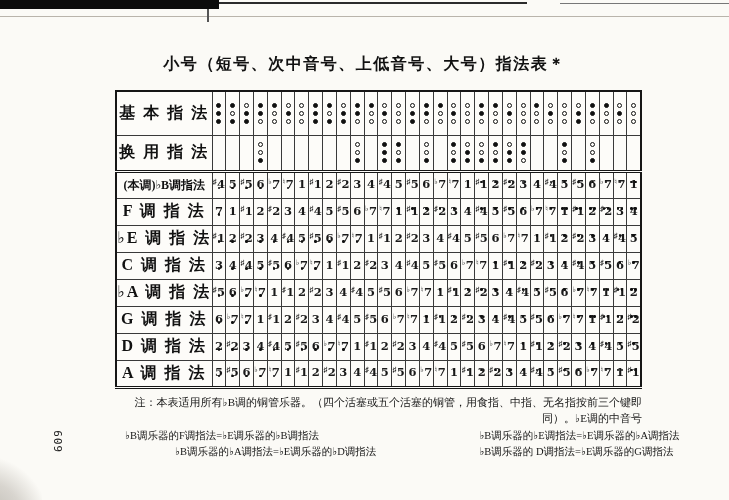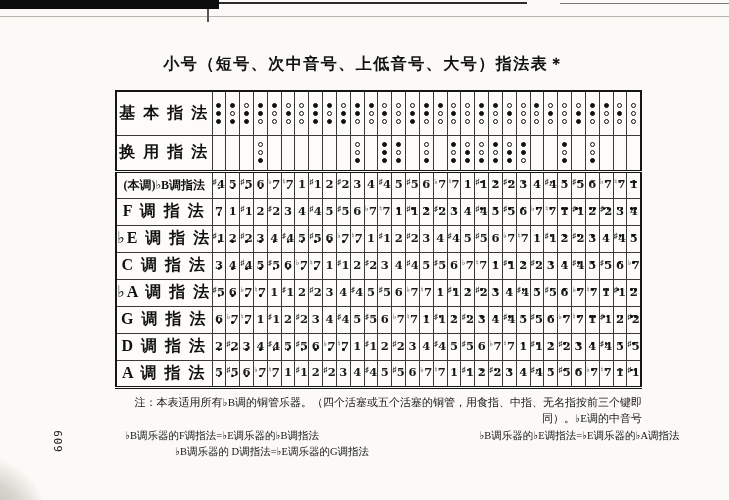--- a/index.html
+++ b/index.html
@@ -2302,16 +2302,17 @@
         </tr>
       </tbody>
     </table>
 </div>
 
 <div class="note">
   <div class="ln1">注：本表适用所有♭B调的铜管乐器。（四个活塞或五个活塞的铜管，用食指、中指、无名指按前三个键即同）。♭E调的中音号</div>
   <div class="eq-grid" id="eqgrid">
       <div class="r">♭B调乐器的F调指法=♭E调乐器的♭B调指法</div>
       <div class="l">♭B调乐器的♭E调指法=♭E调乐器的♭A调指法</div>
+      <div class="l">♭B调乐器的♭A调指法=♭E调乐器的♭D调指法</div>
       <div class="l">♭B调乐器的 D调指法=♭E调乐器的G调指法</div>
       <div class="r"></div>
     </div>
 </div>
 
 </body></html>

